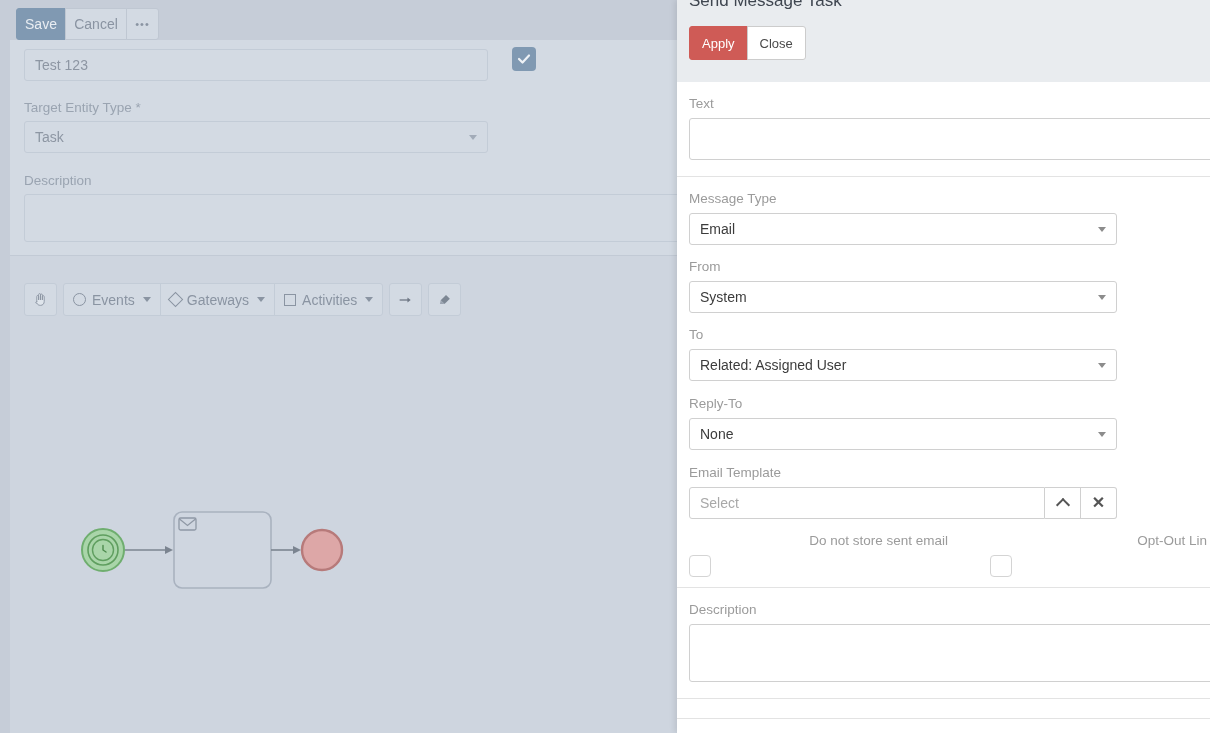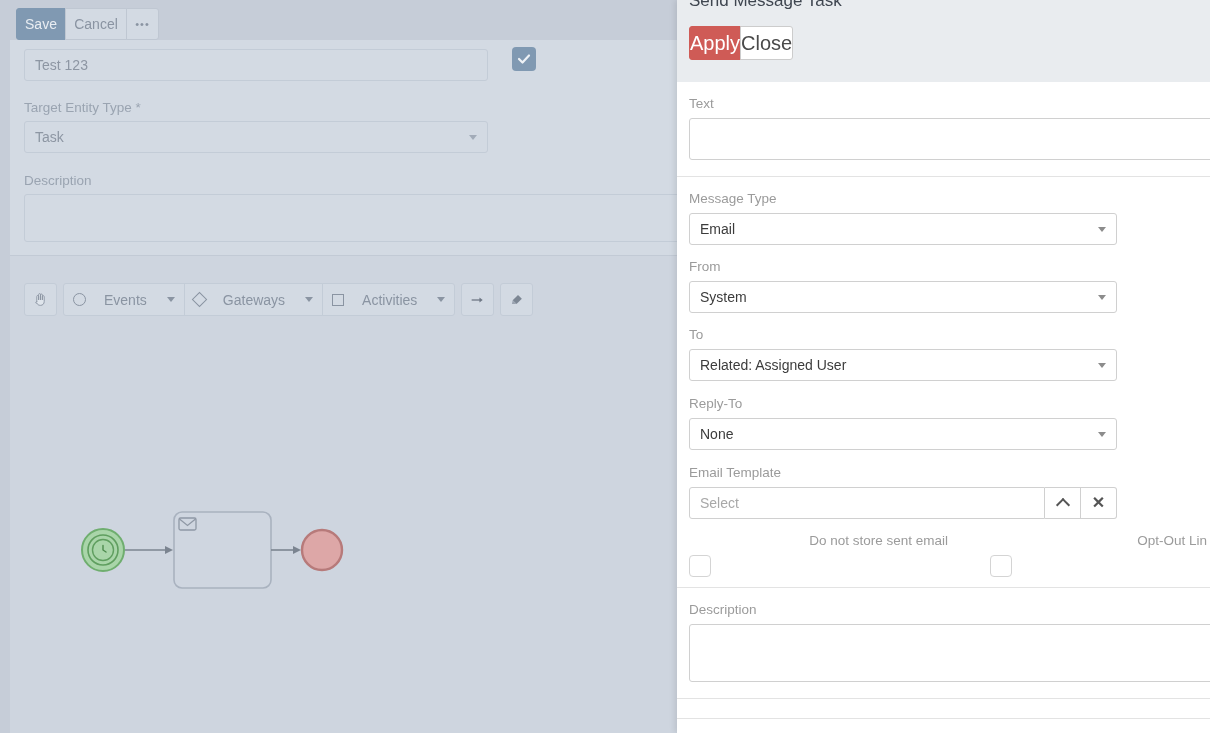--- a/index.html
+++ b/index.html
@@ -55,21 +55,21 @@
   }
   .bd-check{
     position:absolute;width:24px;height:24px;border-radius:4px;background:#8099b2;
     display:flex;align-items:center;justify-content:center;
   }
   .bd-check svg{display:block;}
   
   .dg-toolbar{position:absolute;left:24px;top:283px;display:flex;}
   .dg-btn{
     height:33px;box-sizing:border-box;border:1px solid #c3ccd7;background:#d3dae3;
-    display:flex;align-items:center;justify-content:center;gap:18px;
+    display:flex;align-items:center;justify-content:center;gap:6px;
     font-size:14px;color:#8a94a2;padding:0 9px;border-radius:3px;
   }
   .dg-grp{display:flex;}
   .dg-grp .dg-btn{border-radius:0;}
   .dg-grp .dg-btn:first-child{border-top-left-radius:3px;border-bottom-left-radius:3px;}
   .dg-grp .dg-btn:last-child{border-top-right-radius:3px;border-bottom-right-radius:3px;}
   .dg-grp .dg-btn + .dg-btn{margin-left:-1px;}
   .sp{width:6px;}
   .shape-circ{width:11px;height:11px;border:1.6px solid #8a94a2;border-radius:50%;}
   .shape-diam{width:9px;height:9px;border:1.6px solid #8a94a2;transform:rotate(45deg);}
@@ -89,21 +89,21 @@
   .p-head{
     position:absolute;left:0;top:0;width:100%;height:82px;background:#e9ecef;
     box-sizing:border-box;
   }
   .p-title{
     position:absolute;left:12px;top:-9px;font-size:17px;color:#3f4650;
     white-space:nowrap;
   }
   .p-actions{position:absolute;left:12px;top:26px;display:flex;}
   .p-btn{
-    height:34px;box-sizing:border-box;padding:0 0;font-size:20px;
+    height:34px;box-sizing:border-box;padding:0 12px;font-size:13px;
     display:flex;align-items:center;justify-content:center;
     border:1px solid #ccc;background:#fff;color:#4a4a4a;
   }
   .p-btn.apply{
     background:#cf5b56;border-color:#cf5b56;color:#fff;
     border-top-left-radius:3px;border-bottom-left-radius:3px;
   }
   .p-btn.close{border-top-right-radius:3px;border-bottom-right-radius:3px;margin-left:-1px;}
   .p-body{position:absolute;left:0;top:82px;width:100%;}
   .p-sec{

